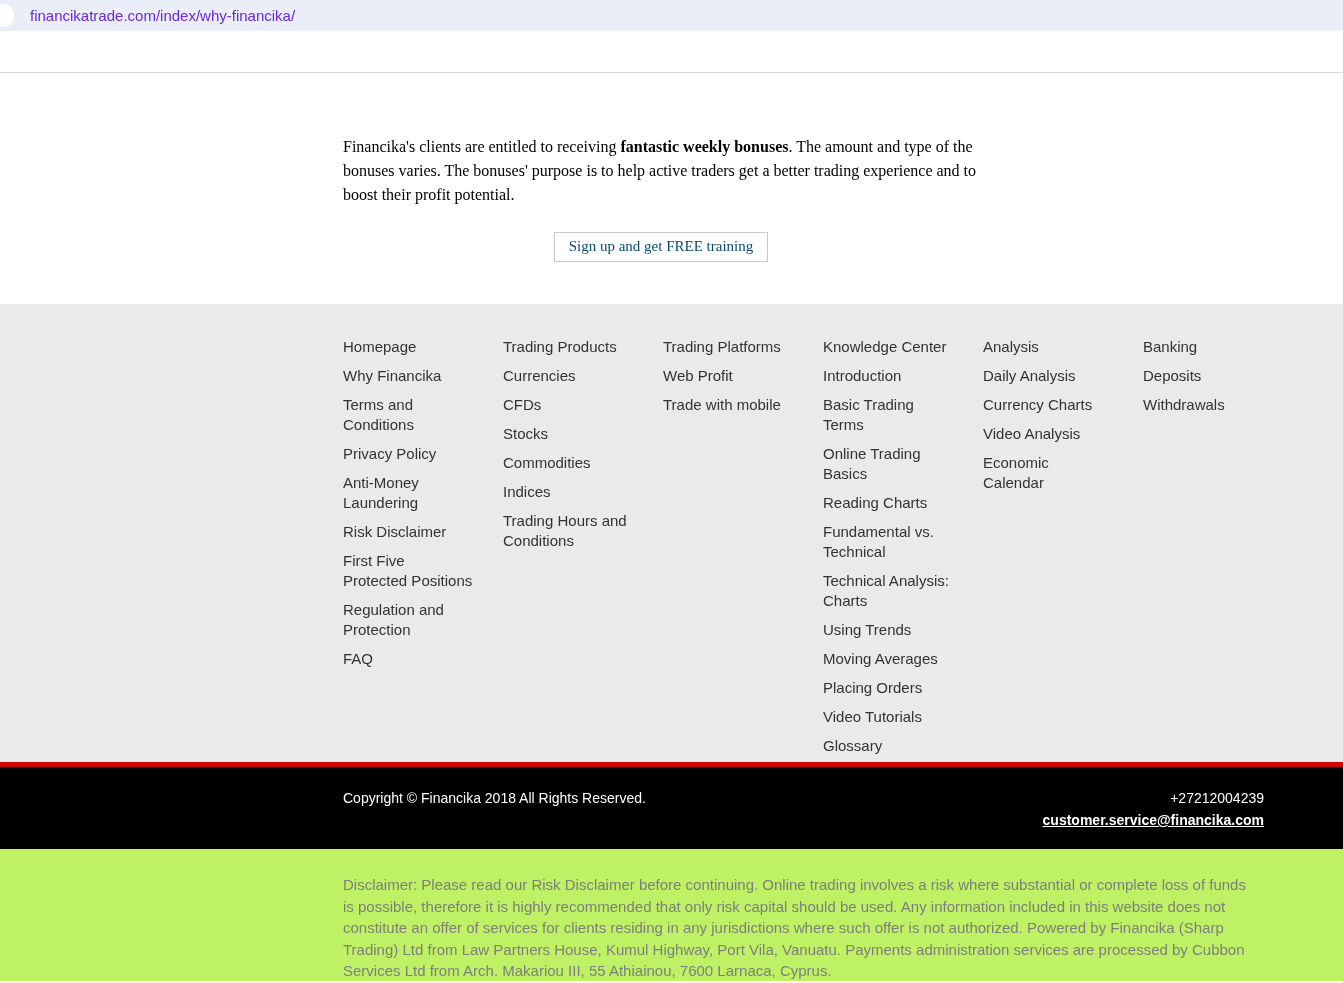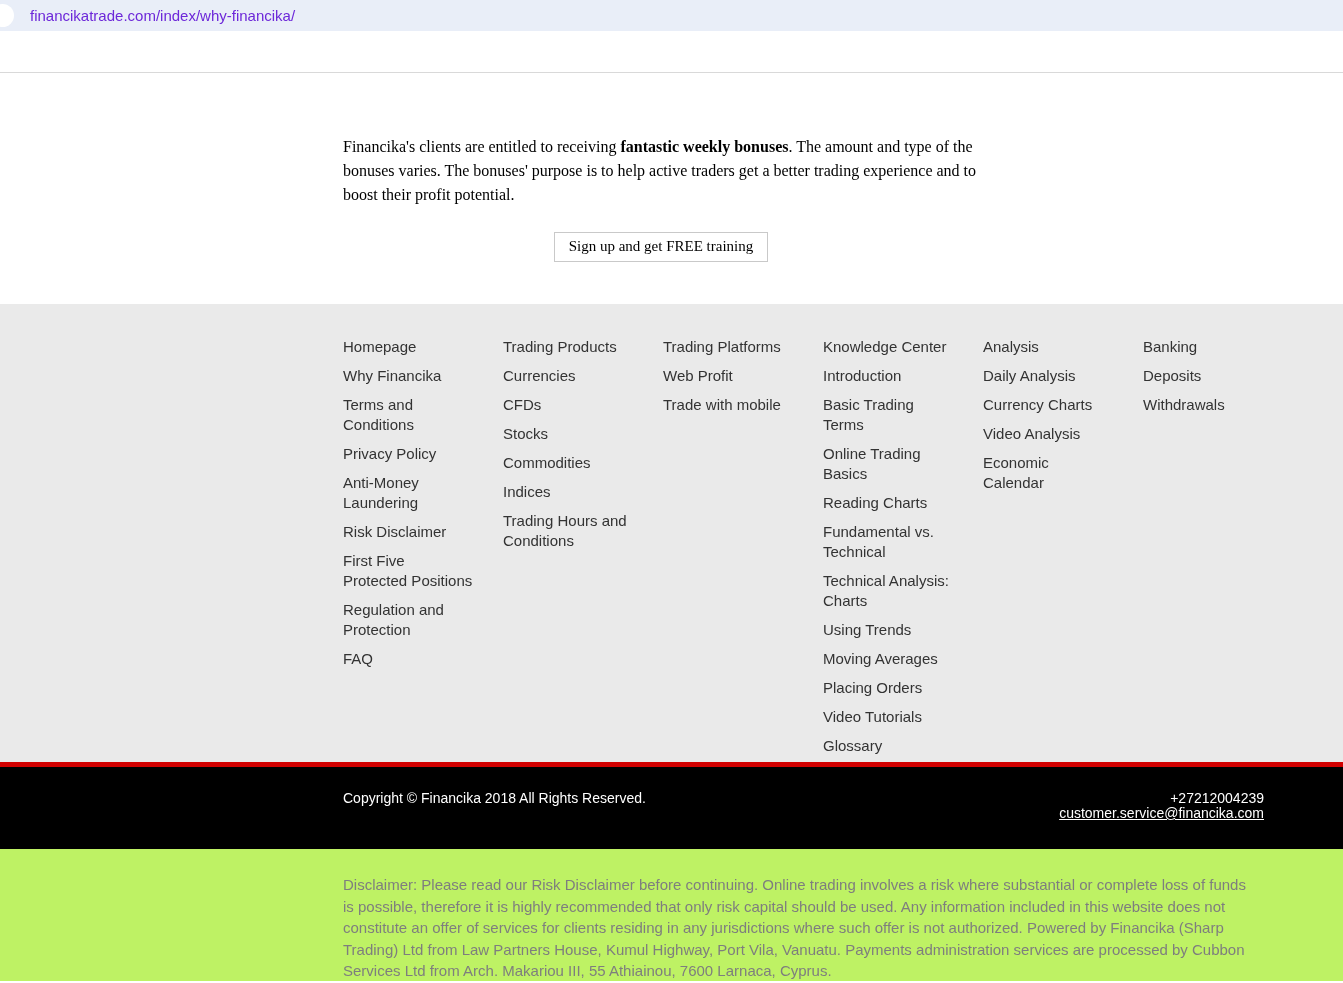--- a/index.html
+++ b/index.html
@@ -54,21 +54,21 @@
     line-height: 24px;
   }
   .btn-row {
     width: 636px;
     margin-top: 25px;
     text-align: center;
   }
   .cta {
     font-family: "Liberation Serif", serif;
     font-size: 15px;
-    color: #000000;
+    color: #0c4a6e;
     background: #ffffff;
     border: 1px solid #c9c9c9;
     padding: 5px 14px 6px 14px;
     cursor: pointer;
   }
 
   
   .footer {
     height: 458px;
     background: #eaeaea;
@@ -94,22 +94,24 @@
     display: flex;
     justify-content: space-between;
     color: #ffffff;
     font-size: 14px;
   }
   .copyright-text { line-height: 15px; white-space: nowrap; }
   .contact { text-align: right; }
   .contact .phone { line-height: 15px; }
   .contact .email {
     line-height: 15px;
+    margin-top: 7px;
     text-decoration: underline;
     cursor: pointer;
+    font-weight: bold;
   }
 
   
   .disclaimer {
     height: 132px;
     background: #bef264;
     padding: 25px 88px 0 343px;
   }
   .disclaimer p {
     font-size: 15px;

